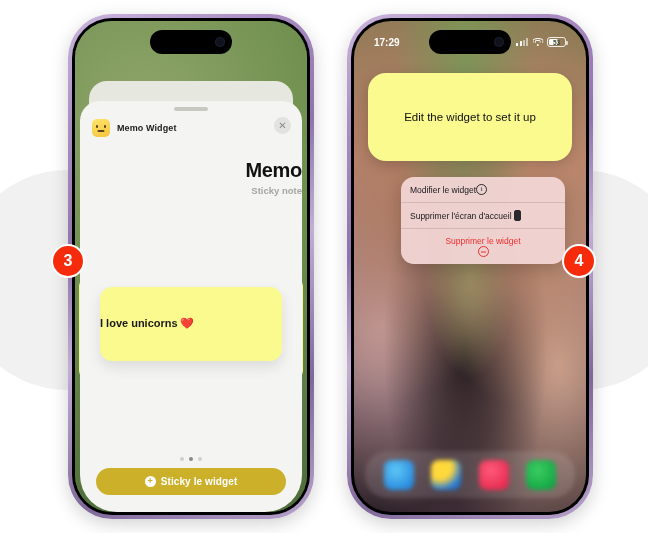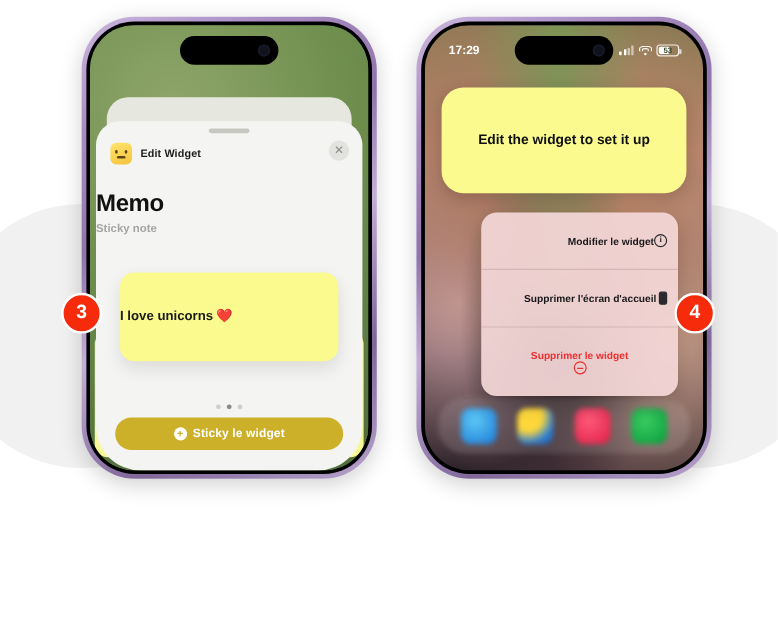--- a/index.html
+++ b/index.html
@@ -19,21 +19,21 @@
     z-index: 0;
   }
   .bg-circle.left  { left: -42px;  top: 170px; width: 220px; height: 220px; }
   .bg-circle.right { right: -42px; top: 170px; width: 220px; height: 220px; }
 
   
   .phone {
     position: absolute;
     top: 14px;
     width: 246px;
-    height: 385px;
+    height: 505px;
     border-radius: 44px;
     background: linear-gradient(150deg,#cbb6dd 0%, #a98cc2 18%, #8f74ab 38%, #c3aed6 55%, #7f679a 78%, #b9a4cd 100%);
     padding: 4px;
     z-index: 2;
     box-shadow: 0 5px 18px rgba(0,0,0,.18);
   }
   .phone.left  { left: 68px; }
   .phone.right { left: 347px; }
 
   .phone-inner {
@@ -146,21 +146,21 @@
   .close-btn {
     position: absolute; right: 11px; top: 6px;
     width: 17px; height: 17px;
     border-radius: 50%;
     background: #e2e2de;
     display: flex; align-items: center; justify-content: center;
     color: #8c8c88;
     font-size: 10px; line-height: 1;
   }
 
-  .title-block { text-align: left; margin-top: 16px; }
+  .title-block { text-align: right; margin-top: 16px; }
   .memo-title {
     font-size: 20px; font-weight: bold; color: #111;
     letter-spacing: -.3px;
   }
   .memo-sub {
     font-size: 9.5px; color: #a5a5a3;
     margin-top: 3px;
     font-weight: bold;
   }
 
@@ -273,41 +273,40 @@
     position: absolute;
     left: 14px; right: 14px; top: 52px;
     height: 88px;
     background: #fafa8f;
     border-radius: 18px;
     display: flex; align-items: center; justify-content: center;
     z-index: 30;
     box-shadow: 0 4px 14px rgba(0,0,0,.18);
   }
   .yellow-widget-text {
-    font-size: 11.5px; font-weight: bold; color: #0f0f0f;
+    font-size: 11.5px; font-weight: normal; color: #0f0f0f;
     text-align: center;
   }
 
   .ctx-menu {
     position: absolute;
     left: 47px; right: 21px; top: 156px;
     background: rgba(242,214,214,.94);
     border-radius: 13px;
     overflow: hidden;
     z-index: 35;
     box-shadow: 0 6px 18px rgba(0,0,0,.2);
     backdrop-filter: blur(6px);
   }
   .ctx-item {
-    display: flex; align-items: center; justify-content: flex-end;
-    padding: 18px 9px;
+    display: flex; align-items: center; justify-content: flex-start;
+    padding: 7px 9px;
     font-size: 8.5px;
     color: #17171a;
     border-bottom: .6px solid rgba(120,90,90,.22);
-    font-weight: bold;
   }
   .ctx-item:last-child { border-bottom: none; }
   .ctx-item.danger { color: #ef2f2f; flex-direction: column; }
   .ctx-ico { width: 11px; height: 11px; position: relative; flex: 0 0 auto; }
   .ico-info {
     border: 1px solid #2a2a2e; border-radius: 50%;
     width: 11px; height: 11px;
     font-size: 7px; line-height: 9.5px; text-align: center;
     font-family: "Liberation Serif", serif; color: #2a2a2e;
   }
@@ -388,21 +387,21 @@
 
       <div class="sheet">
         <div class="grabber"></div>
 
         <div class="sheet-head">
           <div class="app-icon">
             <span class="eye a"></span>
             <span class="eye b"></span>
             <span class="mouth"></span>
           </div>
-          <span class="app-name">Edit Widget</span>
+          <span class="app-name">Memo Widget</span>
           <div class="close-btn">✕</div>
         </div>
 
         <div class="title-block">
           <div class="memo-title">Memo</div>
           <div class="memo-sub">Sticky note</div>
         </div>
 
         <div class="note-area">
           <div class="sticky">

